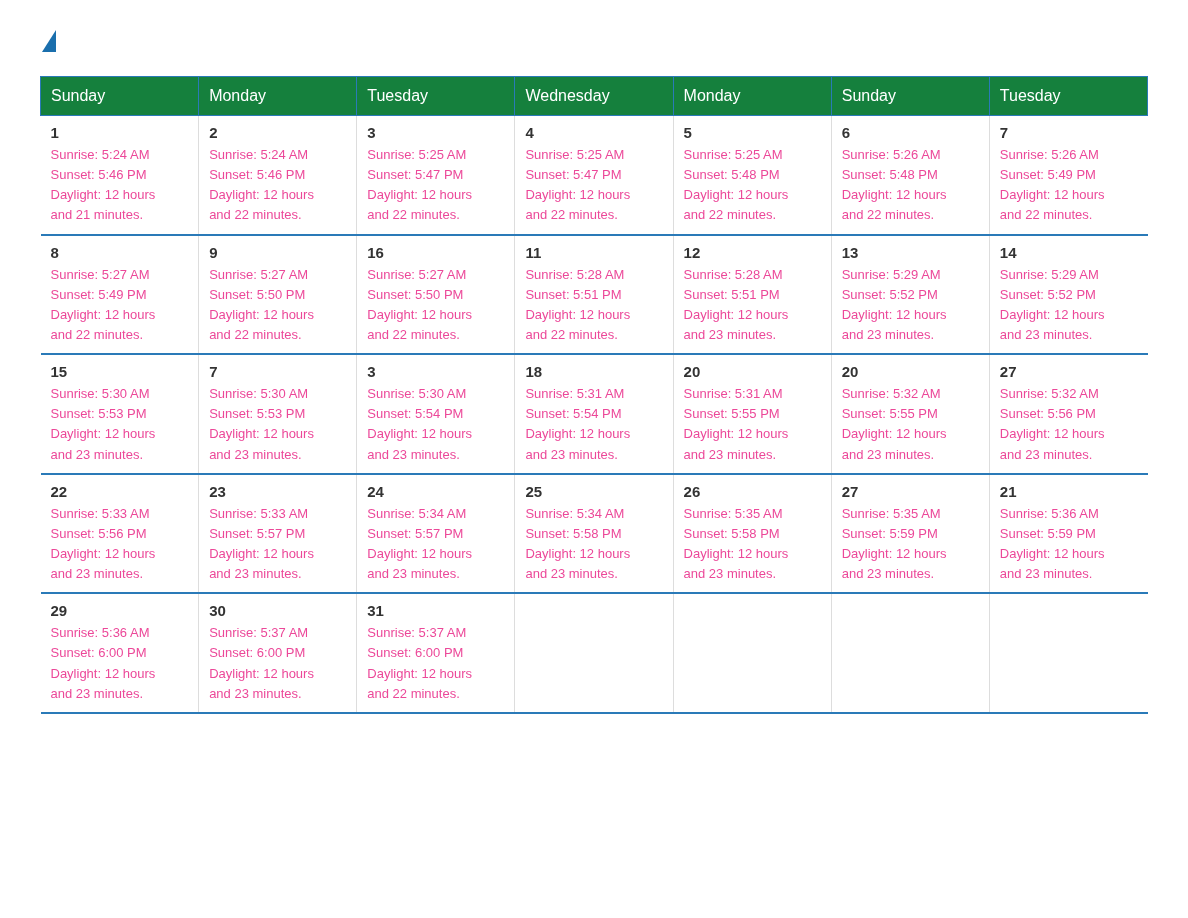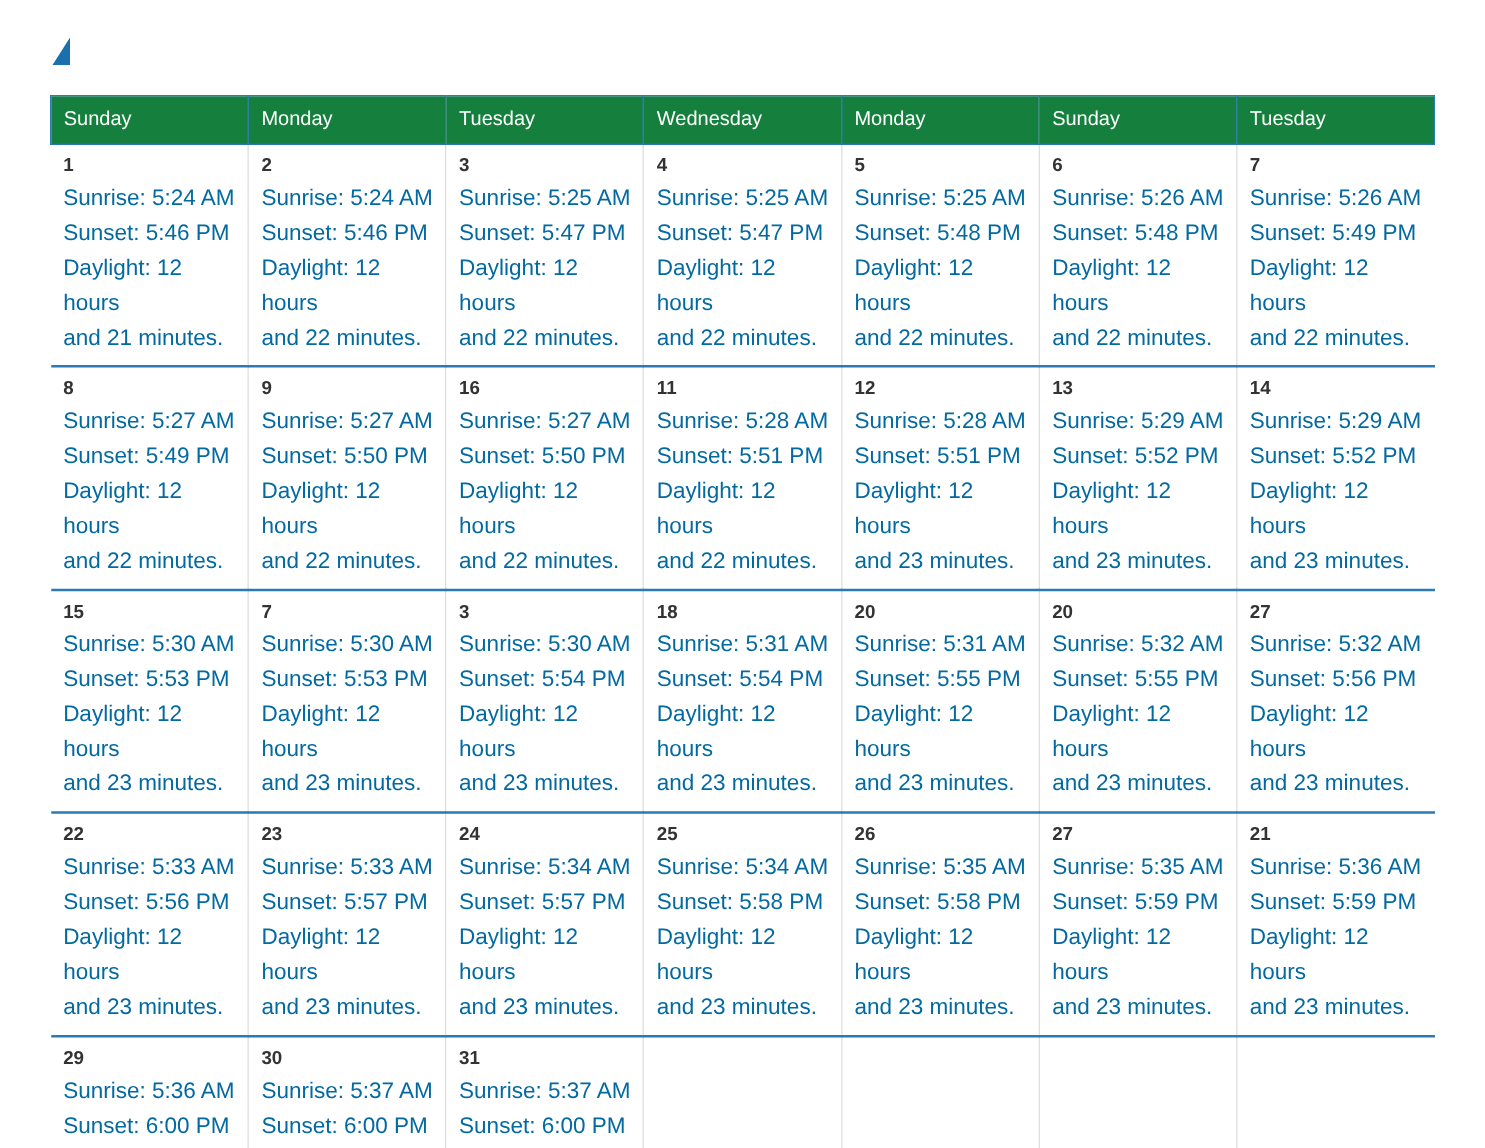--- a/index.html
+++ b/index.html
@@ -83,23 +83,23 @@
     tbody td:last-child {
       border-right: none;
     }
     .day-number {
       font-size: 15px;
       font-weight: bold;
       margin-bottom: 4px;
       display: block;
     }
     .day-info {
-      font-size: 18px;
+      font-size: 13px;
       line-height: 1.55;
-      color: #0369a1;
+      color: #ec4899;
     }
     .empty-cell {
       background: #fff;
     }
   </style>
 </head>
 <body>
 
 <div class="header">
   <div class="logo">

